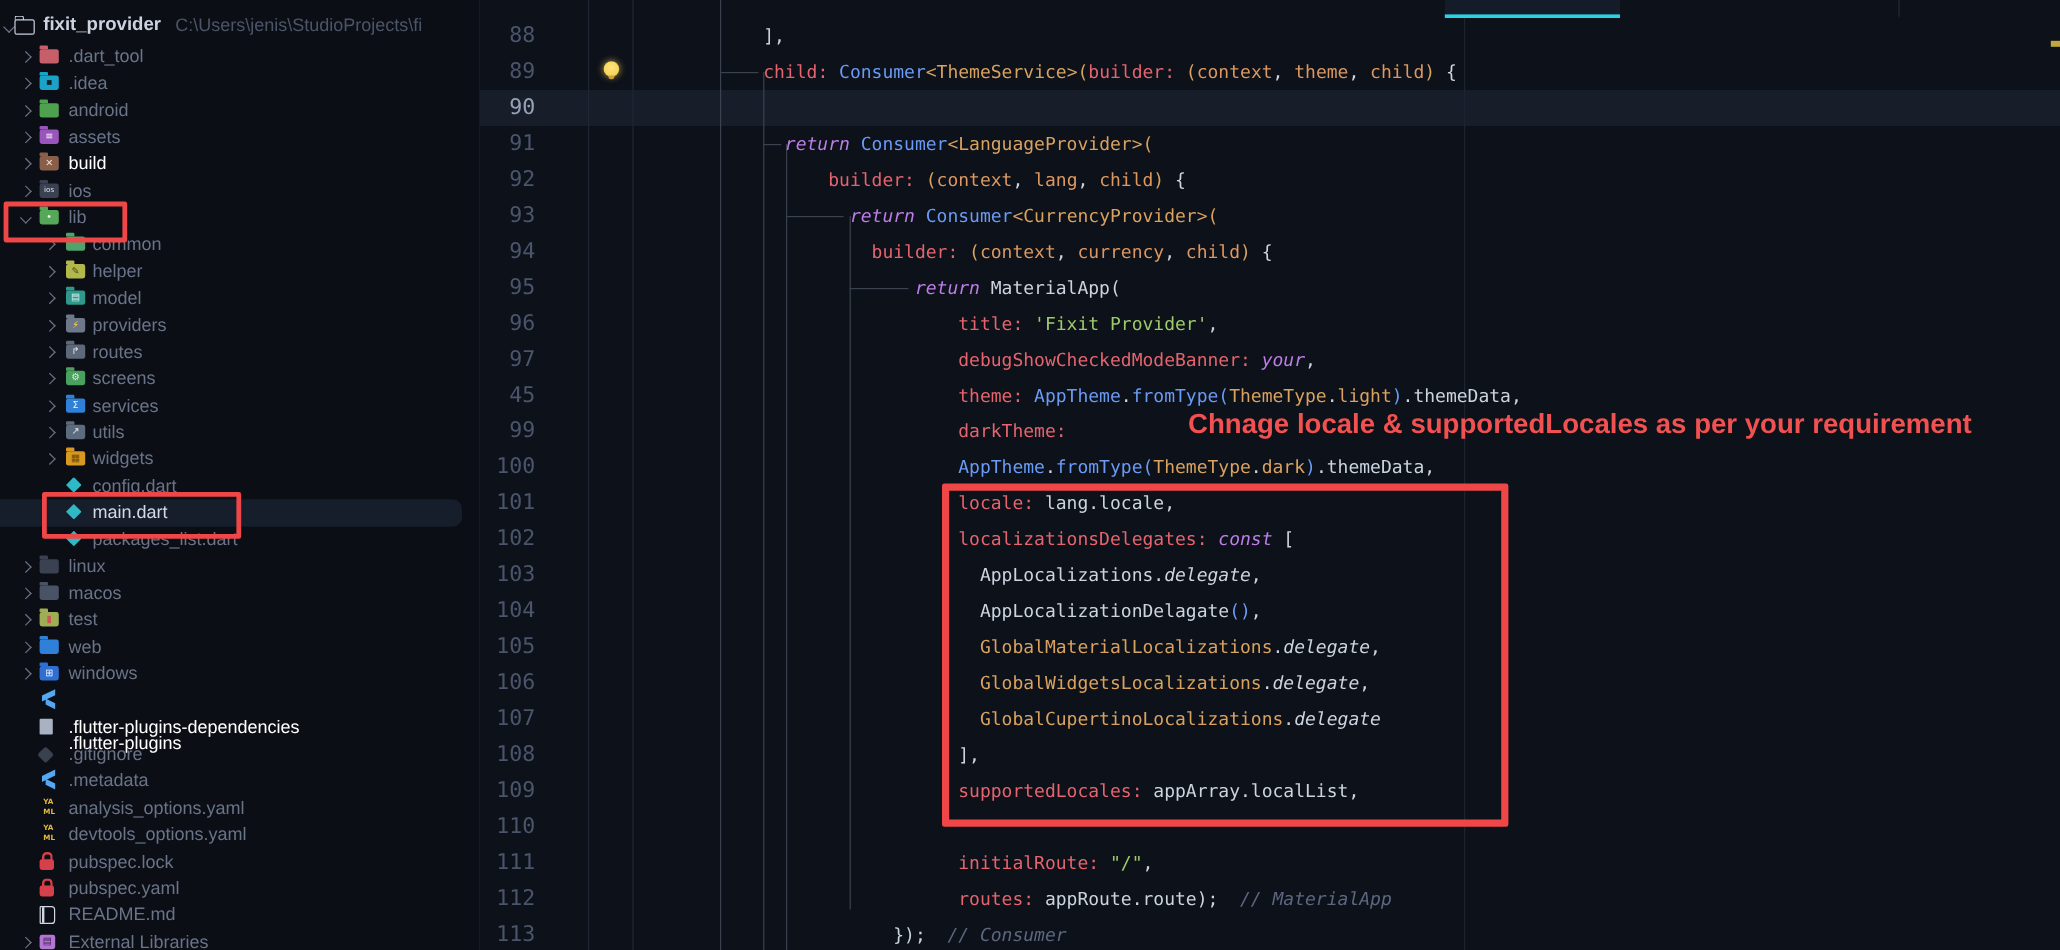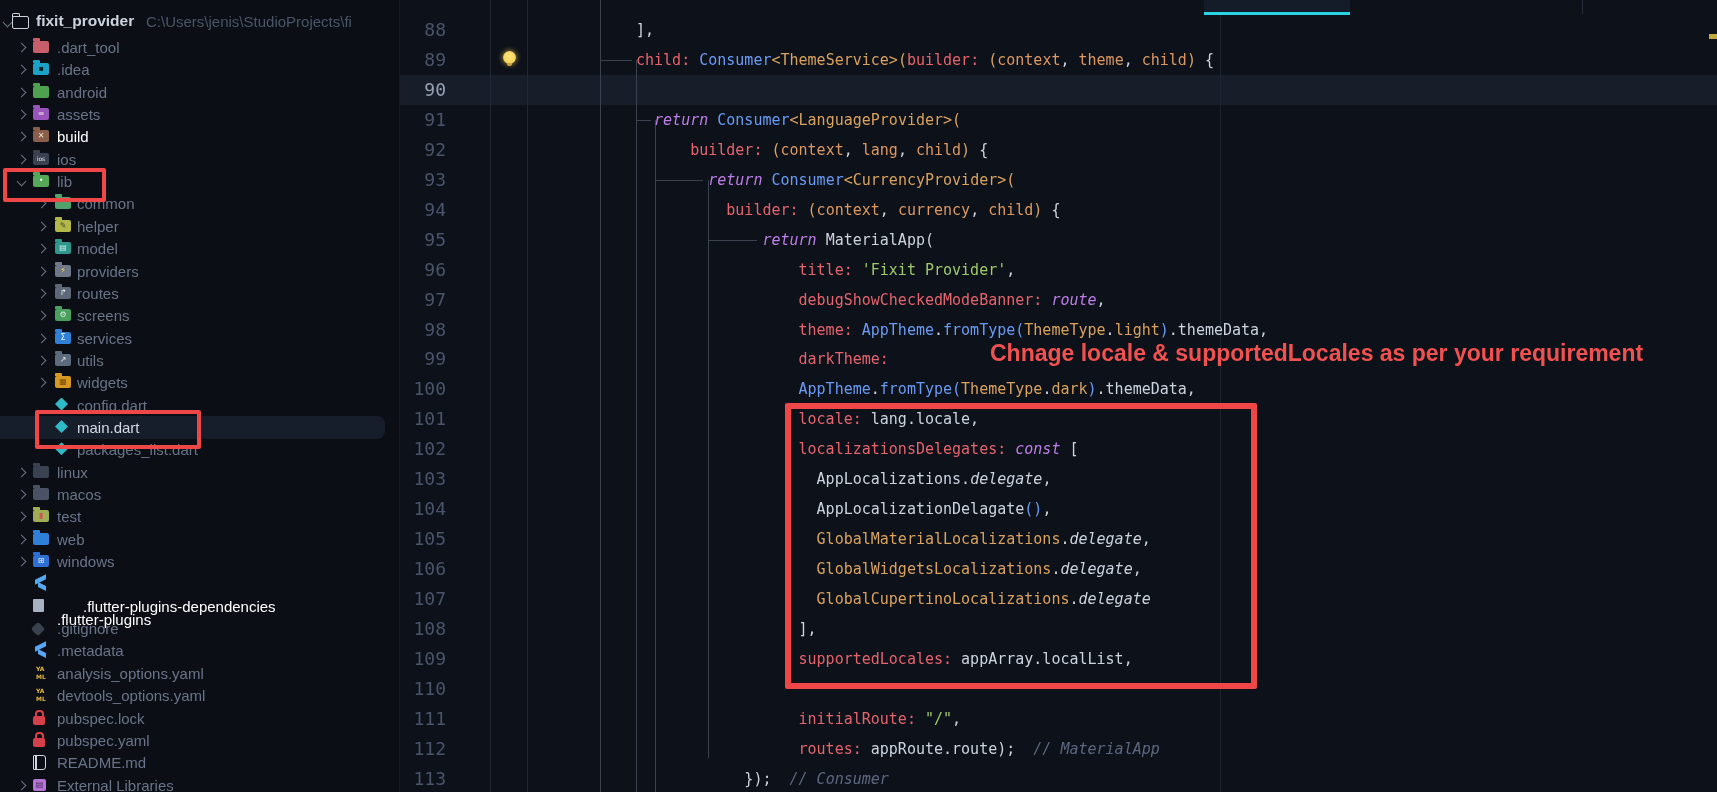--- a/index.html
+++ b/index.html
@@ -137,24 +137,24 @@
       <div class="cl" style="top: 224.65px;">
         <span class="num">95</span>
         <span class="code" style="left: 762.42px;"><span class="tk-p">return </span><span class="tk-w">MaterialApp(</span></span>
       </div>
       <div class="cl" style="top: 254.6px;">
         <span class="num">96</span>
         <span class="code" style="left: 798.54px;"><span class="tk-k">title: </span><span class="tk-g">'Fixit Provider'</span><span class="tk-w">,</span></span>
       </div>
       <div class="cl" style="top: 284.55px;">
         <span class="num">97</span>
-        <span class="code" style="left: 798.54px;"><span class="tk-k">debugShowCheckedModeBanner: </span><span class="tk-p">route</span><span class="tk-w">,</span></span>
+        <span class="code" style="left: 798.54px;"><span class="tk-k">debugShowCheckedModeBanner: </span><span class="tk-p">your</span><span class="tk-w">,</span></span>
       </div>
       <div class="cl" style="top: 314.5px;">
-        <span class="num">98</span>
+        <span class="num">45</span>
         <span class="code" style="left: 798.54px;"><span class="tk-k">theme: </span><span class="tk-b">AppTheme</span><span class="tk-w">.</span><span class="tk-b">fromType(</span><span class="tk-a">ThemeType</span><span class="tk-w">.</span><span class="tk-a">light</span><span class="tk-b">)</span><span class="tk-w">.themeData,</span></span>
       </div>
       <div class="cl" style="top: 344.45px;">
         <span class="num">99</span>
         <span class="code" style="left: 798.54px;"><span class="tk-k">darkTheme:</span></span>
       </div>
       <div class="cl" style="top: 374.4px;">
         <span class="num">100</span>
         <span class="code" style="left: 798.54px;"><span class="tk-b">AppTheme</span><span class="tk-w">.</span><span class="tk-b">fromType(</span><span class="tk-a">ThemeType</span><span class="tk-w">.</span><span class="tk-a">dark</span><span class="tk-b">)</span><span class="tk-w">.themeData,</span></span>
       </div>
@@ -367,21 +367,21 @@
             <span class="glyph" style="color: rgb(234, 242, 252);">⊞</span>
           </span>
           <span class="lbl" style="left: 57px;">windows</span>
         </div>
         <div class="tree-row warm" style="top: 572.4px;">
           <span class="ticon icon-flutter" style="left: 33px;"></span>
           <span class="lbl" style="left: 57px; margin-top: 36px;">.flutter-plugins</span>
         </div>
         <div class="tree-row warm" style="top: 594.75px;">
           <span class="ticon icon-doc" style="left: 33px;"></span>
-          <span class="lbl" style="left: 57px; margin-left: 26px;">.flutter-plugins-dependencies</span>
+          <span class="lbl" style="left: 57px;">.flutter-plugins-dependencies</span>
         </div>
         <div class="tree-row" style="top: 617.1px;">
           <span class="ticon icon-git" style="left: 33px;"></span>
           <span class="lbl" style="left: 57px;">.gitignore</span>
         </div>
         <div class="tree-row" style="top: 639.45px;">
           <span class="ticon icon-flutter" style="left: 33px;"></span>
           <span class="lbl" style="left: 57px;">.metadata</span>
         </div>
         <div class="tree-row" style="top: 661.8px;">

